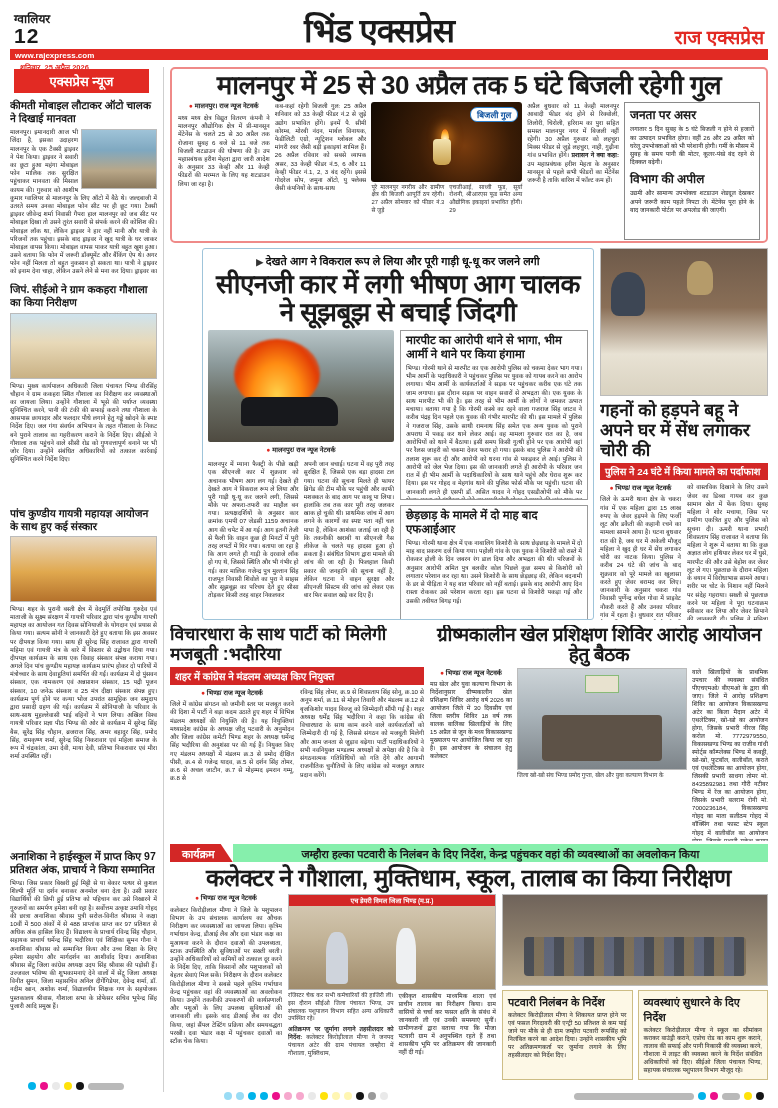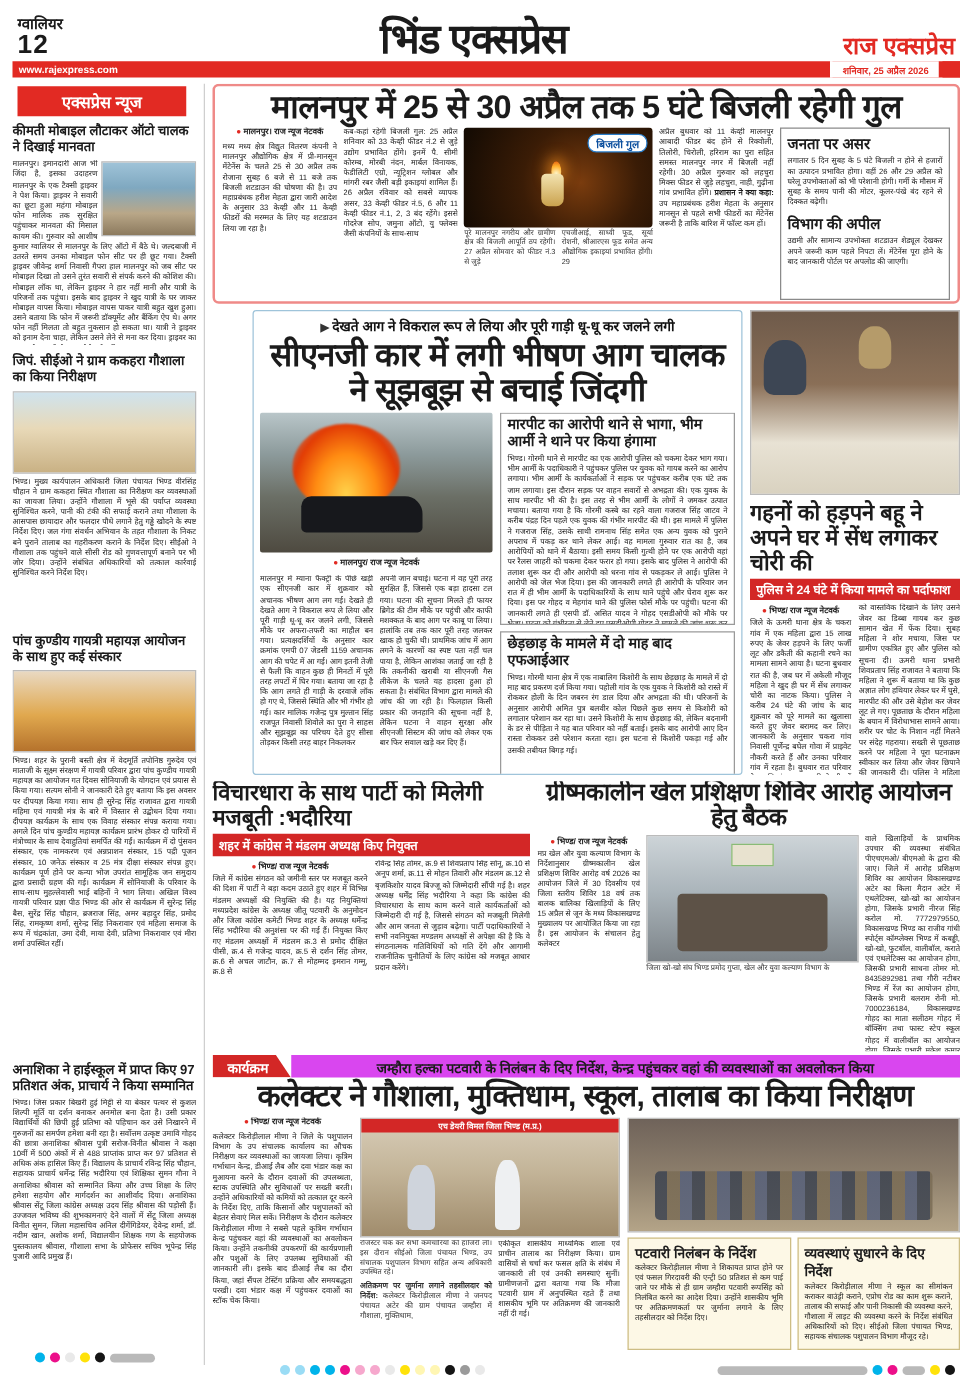--- a/index.html
+++ b/index.html
@@ -9,21 +9,21 @@
     background:#fff; overflow:hidden; color:#1b1b1b;
     font-family:"Liberation Sans", sans-serif;
   }
   
   .mast { display:flex; align-items:flex-end; padding:6px 14px 0 14px; height:46px; }
   .edition { width:130px; line-height:1; }
   .edition .city { font-size:12px; font-weight:800; }
   .edition .pageno { font-size:21px; font-weight:800; letter-spacing:1px; }
   .mast-title { flex:1; text-align:center; font-size:33px; font-weight:800; letter-spacing:-1px; line-height:0.9; }
   .brand { width:150px; text-align:right; color:#e22a23; font-size:19px; font-weight:800; line-height:0.9; }
-  .redbar { height:13px; margin:3px 10px 0 10px; background:#e22a23; display:flex; align-items:stretch; }
+  .redbar { height:13px; margin:3px 10px 0 10px; background:#e22a23; display:flex; align-items:stretch;flex-direction:column; }
   .website { color:#fff; font-size:8px; font-weight:700; padding:2px 0 0 5px; flex:1; }
   .datebox { background:#fff; color:#e22a23; font-size:7.5px; font-weight:700; padding:2px 8px 0 8px; border-left:2px solid #fff; }
   .endcap { width:14px; background:#e22a23; margin-left:3px; }
   
   .content { display:flex; padding:5px 10px 0 10px; height:1030px; }
   .leftcol { width:154px; padding-right:6px; border-right:1px solid #cfcfcf; overflow:hidden; display:flex; flex-direction:column; }
   .main { flex:1; padding-left:6px; overflow:hidden; }
   
   .badge { background:#e22a23; color:#fff; font-weight:800; font-size:13px; text-align:center; padding:3px 0; margin:2px 8px 6px 4px; }
   .lc-story { margin-bottom:7px; }
@@ -112,21 +112,21 @@
     background:linear-gradient(180deg,#cdd4d8 0%,#aab4ba 45%,#7d8489 100%); }
   .photo-meeting .table { position:absolute; left:14%; bottom:8%; width:72%; height:46%; background:#5d5247; border-radius:4px; }
   .photo-meeting .screen { position:absolute; left:40%; top:6%; width:20%; height:18%; background:#e8e2cf; border:1px solid #8b7; }
   .sp-cr { flex:1; }
   .sp-caption { font-size:5.9px; color:#333; margin:2px 0; line-height:1.3; }
   
   .collector { height:242px; overflow:hidden; }
   .prog-row { display:flex; height:18px; margin-bottom:3px; }
   .prog-label { background:#d32726; color:#fff; font-weight:800; font-size:11px; padding:2px 18px 0 12px;
     clip-path:polygon(0 0, calc(100% - 12px) 0, 100% 100%, 0 100%); }
-  .prog-kicker { flex:1; background:#d946ef; font-weight:800; font-size:11px; display:flex; align-items:center; justify-content:center; }
+  .prog-kicker { flex:1; background:#86efac; font-weight:800; font-size:11px; display:flex; align-items:center; justify-content:center; }
   .collector h1 { font-size:24px; font-weight:800; letter-spacing:-0.5px; line-height:1.05; margin-bottom:4px;margin-left:36px; }
   .cs-flex { display:flex; gap:6px; height:186px; overflow:hidden; }
   .cs-col1 { width:112px; font-size:6.2px; line-height:1.32; text-align:justify; overflow:hidden; }
   .cs-mid { width:208px; display:flex; flex-direction:column; }
   .photo-office { height:96px; border:1px solid #bbb; position:relative; overflow:hidden;
     background:linear-gradient(180deg,#d8cdb8 0%,#c3b498 45%,#a08c6c 100%); }
   .photo-office .banner { position:absolute; left:0; top:0; right:0; background:#d32726; color:#fff; font-size:6.5px; font-weight:700; text-align:center; padding:1px 0; }
   .photo-office .man1 { position:absolute; left:18%; bottom:6%; width:22px; height:52px; background:#cfd4dc; border-radius:40% 40% 4px 4px; }
   .photo-office .man2 { position:absolute; left:52%; bottom:6%; width:20px; height:56px; background:#eef0f2; border-radius:40% 40% 4px 4px; }
   .cs-capflex { display:flex; gap:5px; margin-top:2px; flex:1; overflow:hidden; }

